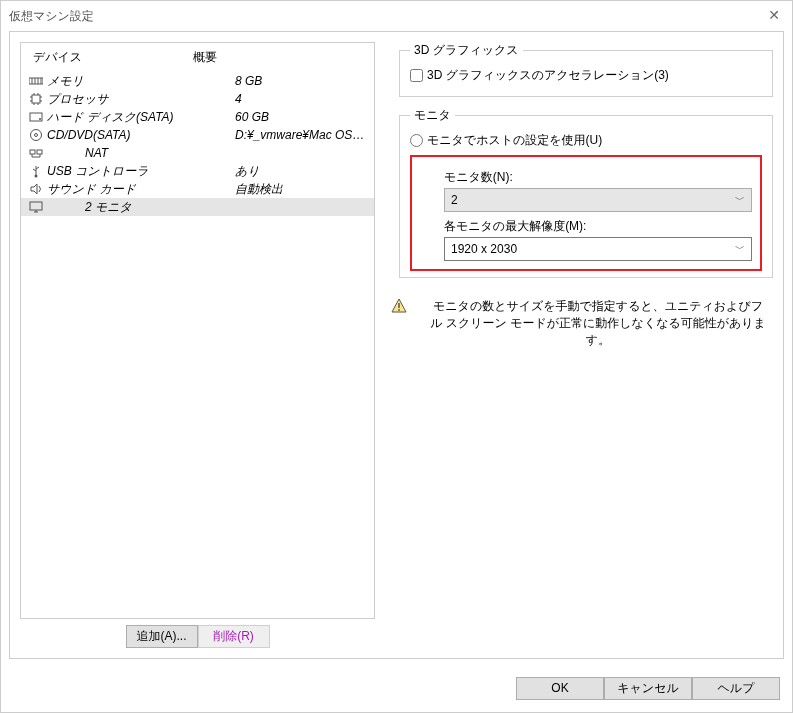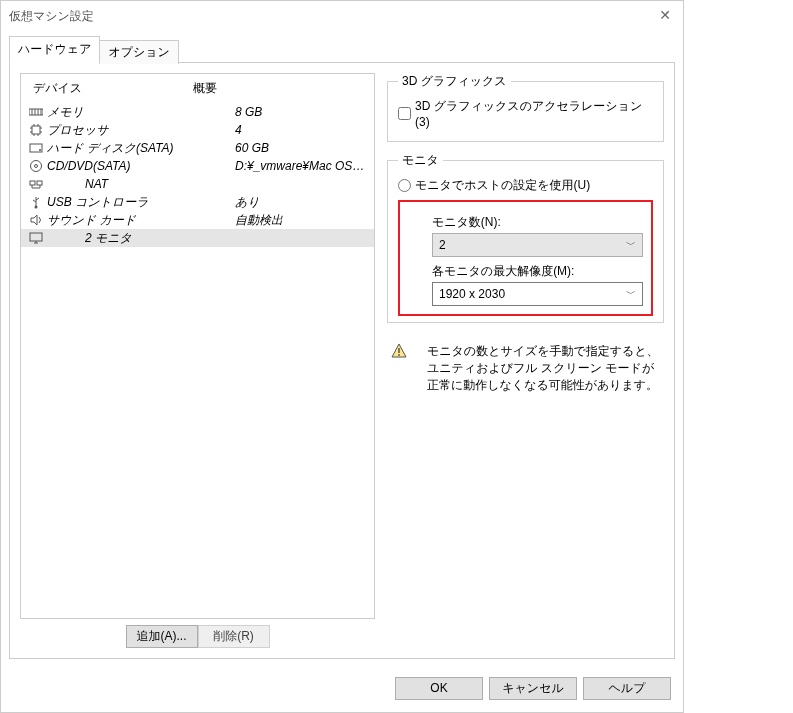--- a/index.html
+++ b/index.html
@@ -4,21 +4,21 @@
 <style>
   html, body {
     margin: 0;
     padding: 0;
     font-family: "Yu Gothic UI", "Meiryo", sans-serif;
     font-size: 12px;
     background: #ffffff;
     color: #000;
   }
   .window {
-    width: 684px;
+    width: 793px;
     height: 713px;
     box-sizing: border-box;
     position: relative;
     border: 1px solid #ccc;
     background: #fff;
     display: flex;
     flex-direction: column;
   }
   .titlebar {
     height: 30px;
@@ -159,33 +159,33 @@
     padding: 0 10px;
     text-align: center;
     cursor: pointer;
     line-height: 21px;
     box-sizing: border-box;
     display: inline-flex;
     align-items: center;
     justify-content: center;
   }
   .winbtn.disabled {
-    color: #404040;
+    color: #a21caf;
     background: #efefef;
     border-color: #d0d0d0;
     cursor: default;
   }
   .right-panel {
     flex: 1;
     display: flex;
     flex-direction: column;
   }
   fieldset.group {
     border: 1px solid #d0d0d0;
-    margin: 0 0 10px 0;
+    margin: 0 0 10px 12px;
     padding: 6px 10px 10px 10px;
     font-size: 12px;
   }
   fieldset.group > legend {
     padding: 0 4px;
     font-size: 12px;
   }
   .checkbox-row, .radio-row {
     display: flex;
     align-items: center;
@@ -224,51 +224,47 @@
     font-size: 10px;
     color: #555;
   }
   .warning-row {
     display: flex;
     margin-top: 10px;
     gap: 20px;
     font-size: 12px;
     line-height: 1.4;
     padding: 0 4px;
+    text-align: center;
   }
   .warning-row .warn-icon {
     flex-shrink: 0;
     width: 16px;
     height: 16px;
   }
   .bottom-buttons {
     display: flex;
     justify-content: flex-end;
-    gap: 6px;
     padding: 10px 12px 12px 0;
   }
   .bottom-buttons .winbtn { min-width: 88px; }
   svg { display:block; }
 </style>
 </head>
 <body>
 
 <div class="window">
 
   <div class="titlebar">
     <span>仮想マシン設定</span>
     <span class="close">✕</span>
   </div>
 
   <div class="body-area">
 
-    <div class="tabs">
-      <div class="tab active">ハードウェア</div>
-      <div class="tab inactive">オプション</div>
-    </div>
 
     <div class="tab-content">
 
       <div class="left-panel">
         <div class="device-box">
           <div class="device-header">
             <div class="col-device">デバイス</div>
             <div class="col-summary">概要</div>
           </div>
           <div class="device-list">

